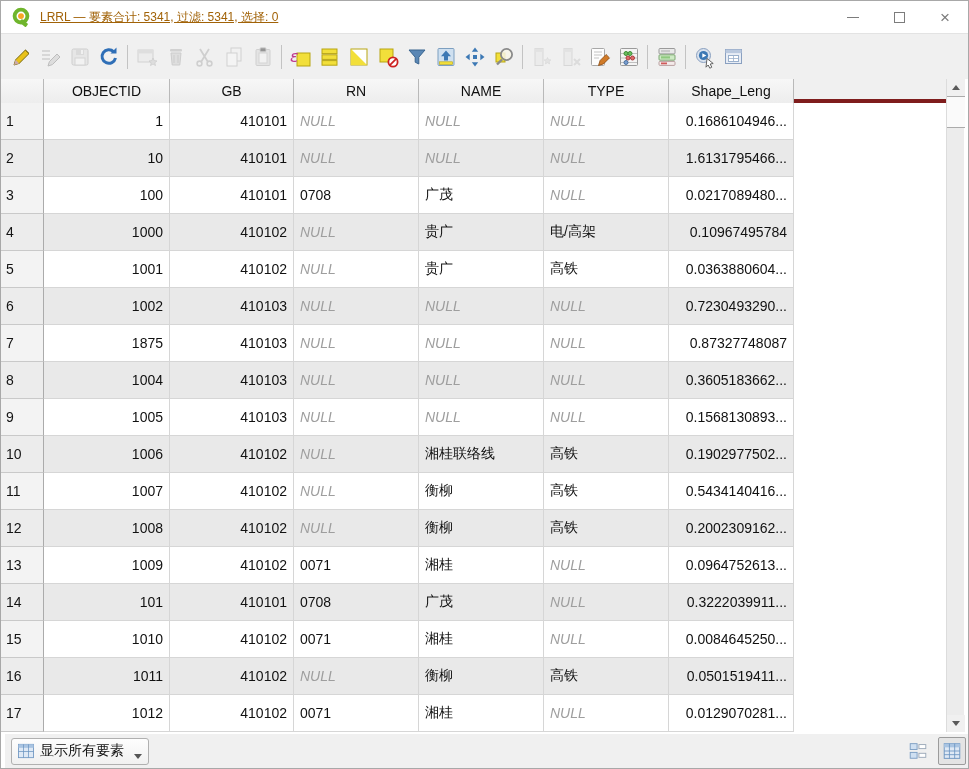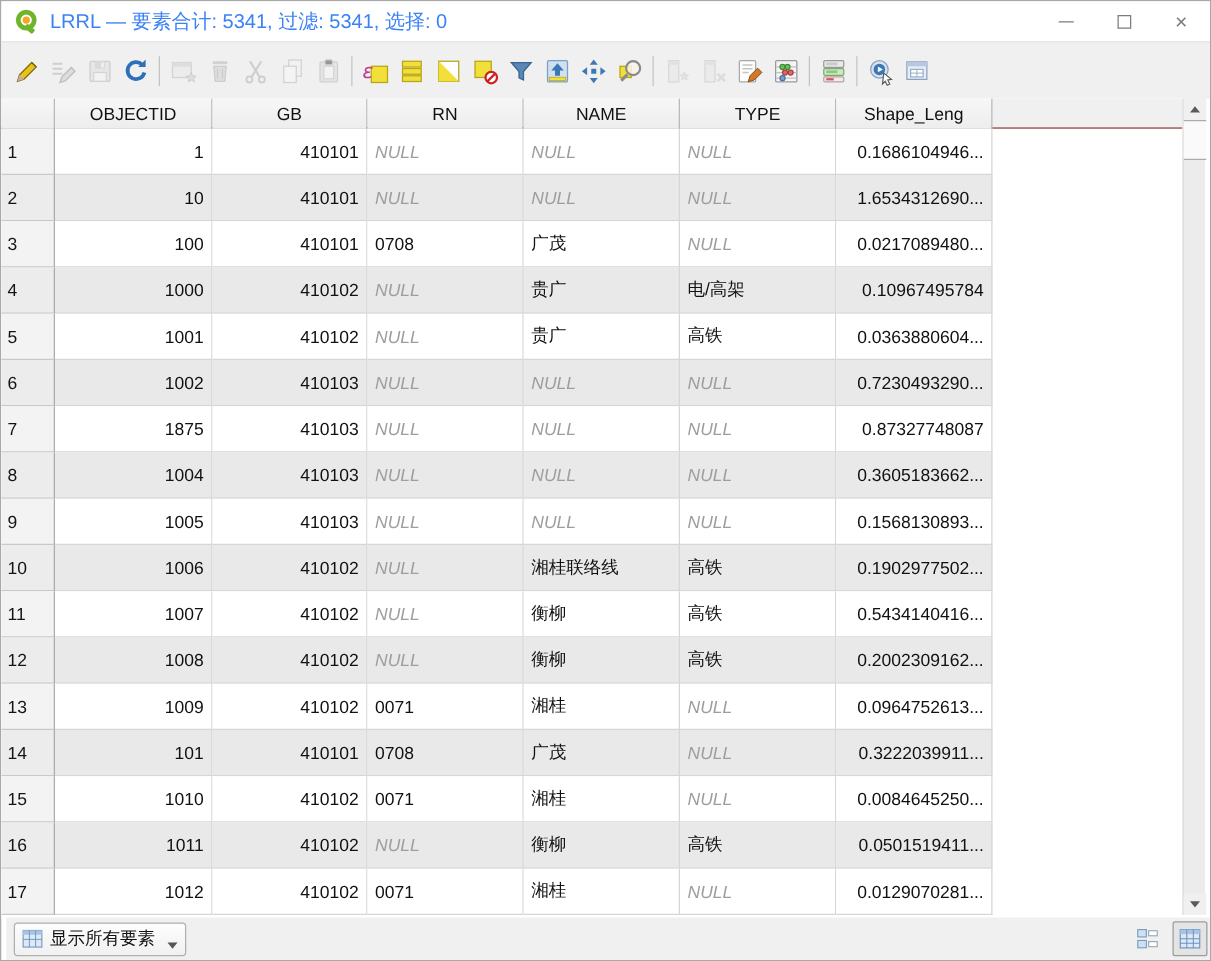--- a/index.html
+++ b/index.html
@@ -8,36 +8,36 @@
     font-family:"Liberation Sans","DejaVu Sans",sans-serif;
     background:#ffffff;
     border:1px solid #a8a8a8;
     position:relative;
     font-size:14px;
     color:#111;
   }
   
   .titlebar { height:32px; background:#fff; display:flex; align-items:center; }
   .app-icon { width:22px; height:22px; margin-left:9px; flex:0 0 auto; }
-  .title-text { margin-left:8px; color:#3b82f6; font-size:16px; white-space:nowrap; }
+  .title-text { margin-left:8px; color:#a16207; font-size:12px; white-space:nowrap;text-decoration:underline; }
   .win-controls { margin-left:auto; display:flex; height:100%; }
   .win-btn { width:46px; height:100%; display:flex; align-items:center; justify-content:center; color:#7c7c7c; font-size:14px; }
   .wb-min { width:12px; height:1px; background:#7c7c7c; }
   .wb-max { width:11px; height:11px; border:1px solid #7c7c7c; }
   .wb-close { font-size:17px; line-height:1; }
   
   .toolbar { height:46px; background:#f0f0f0; display:flex; align-items:center; padding-left:6px; border-top:1px solid #e3e3e3; }
   .tbtn { width:29px; height:30px; display:flex; align-items:center; justify-content:center; border-radius:2px; }
   .tbtn svg { width:24px; height:24px; }
   .tbtn.disabled { filter:grayscale(1) opacity(0.38); }
   .tsep { width:1px; height:24px; background:#c3c3c3; margin:0 4px; }
   .ticn { display:flex; }
   
   .table-wrap { position:absolute; left:0; top:78px; width:945px; height:655px; background:#fff; }
-  .thead { display:flex; height:24px; background:#f0f0f0; border-bottom:1px solid #7f1d1d; }
+  .thead { display:flex; height:24px; background:#f0f0f0; border-bottom:4px solid #7f1d1d; }
   .hcell { height:24px; display:flex; align-items:center; justify-content:center; font-size:14px; color:#101010; border-right:1px solid #b9b9b9; background:linear-gradient(#f7f7f7,#ededed); overflow:hidden; white-space:nowrap; }
   .tbody { }
   .trow { display:flex; height:37px; background:#fff; }
   .trow.alt .cell { background:#e9e9e9; }
   .trow.alt .rnum { background:#ececec; }
   .rnum { width:43px; background:#f3f3f3; border-right:1px solid #ababab; border-bottom:1px solid #c9c9c9; display:flex; align-items:center; padding-left:5px; font-size:14px; color:#141414; }
   .cell { border-right:1px solid #d6d6d6; border-bottom:1px solid #d6d6d6; display:flex; align-items:center; font-size:14px; overflow:hidden; white-space:nowrap; background:#fff; }
   .cell.a-right { justify-content:flex-end; padding-right:6px; }
   .cell.a-left { justify-content:flex-start; padding-left:6px; }
   .cell.null { color:#9e9e9e; font-style:italic; }
@@ -333,21 +333,21 @@
         <div class="cell a-left null" style="width: 125px;">NULL</div>
         <div class="cell a-right" style="width: 125px;">0.1686104946...</div>
       </div>
       <div class="trow alt">
         <div class="rnum">2</div>
         <div class="cell a-right" style="width: 126px;">10</div>
         <div class="cell a-right" style="width: 124px;">410101</div>
         <div class="cell a-left null" style="width: 125px;">NULL</div>
         <div class="cell a-left null" style="width: 125px;">NULL</div>
         <div class="cell a-left null" style="width: 125px;">NULL</div>
-        <div class="cell a-right" style="width: 125px;">1.6534312690...</div>
+        <div class="cell a-right" style="width: 125px;">1.6131795466...</div>
       </div>
       <div class="trow">
         <div class="rnum">3</div>
         <div class="cell a-right" style="width: 126px;">100</div>
         <div class="cell a-right" style="width: 124px;">410101</div>
         <div class="cell a-left" style="width: 125px;">0708</div>
         <div class="cell a-left" style="width: 125px;">广茂</div>
         <div class="cell a-left null" style="width: 125px;">NULL</div>
         <div class="cell a-right" style="width: 125px;">0.0217089480...</div>
       </div>

